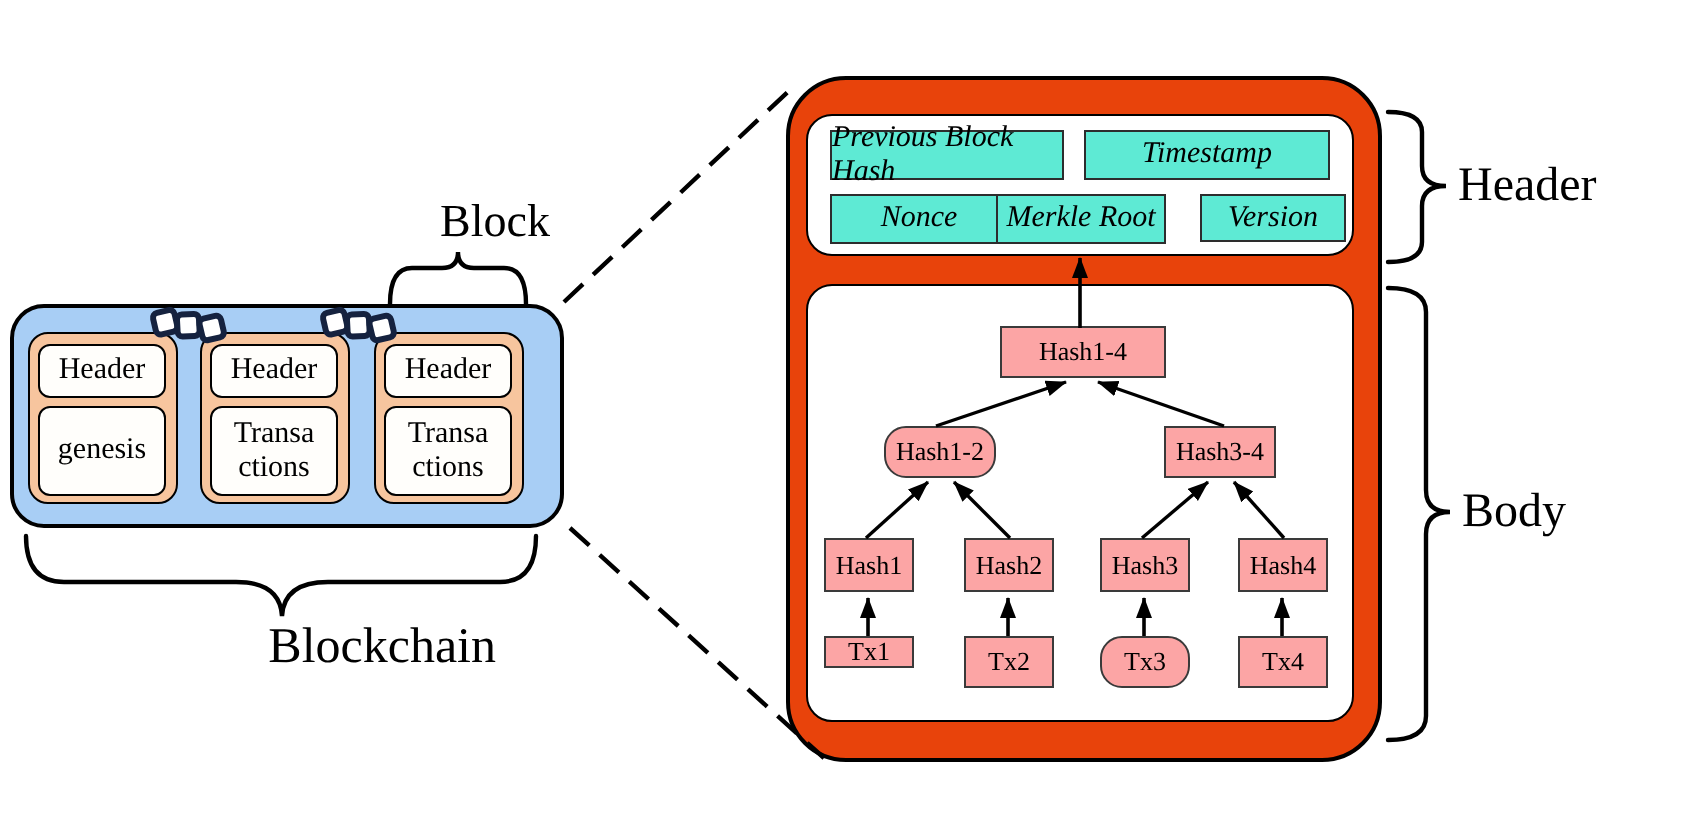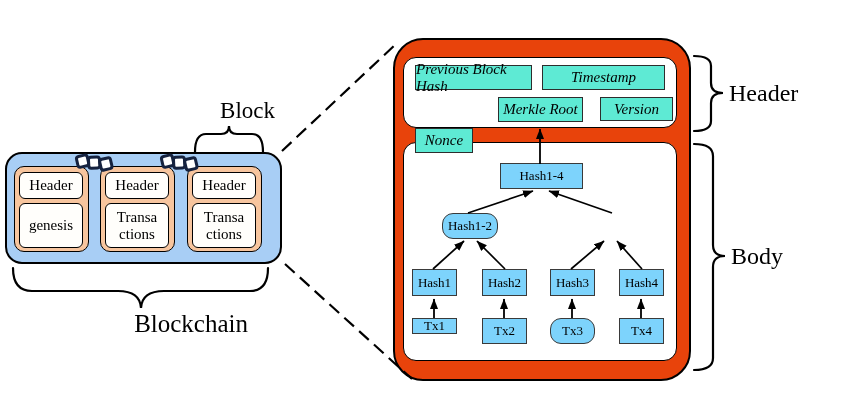--- a/index.html
+++ b/index.html
@@ -35,21 +35,21 @@
     background:#E8430B;border:2.4px solid #000;border-radius:30px;box-sizing:border-box;
   }
   .panel{
     background:#ffffff;border:1.8px solid #000;border-radius:13px;box-sizing:border-box;
   }
   .green-field{
     background:#5eead4;border:1.6px solid #2d2d2d;box-sizing:border-box;
     display:flex;align-items:center;justify-content:center;font-size:15px;font-style:italic;
   }
   .tree-node{
-    background:#7dd3fc;border:1.6px solid #3a3a3a;box-sizing:border-box;
+    background:#fca5a5;border:1.6px solid #3a3a3a;box-sizing:border-box;
     display:flex;align-items:center;justify-content:center;font-size:13px;
   }
 </style>
 </head>
 <body>
 
 <div id="stage">
 
   <div class="abs chain-box"></div>
 
@@ -71,26 +71,27 @@
   <div class="abs big-label" style="left:195px;top:98px;width:80px;font-size:23px;">Block</div>
   <div class="abs big-label" style="left:48px;top:310px;width:200px;font-size:25px;">Blockchain</div>
 
   <div class="abs detail-box"></div>
 
   <div class="abs panel" style="left:403px;top:57px;width:274px;height:71px;"></div>
   <div class="abs panel" style="left:403px;top:142px;width:274px;height:219px;"></div>
 
   <div class="abs green-field" style="left:415px;top:65px;width:117px;height:25px;">Previous Block Hash</div>
   <div class="abs green-field" style="left:542px;top:65px;width:123px;height:25px;">Timestamp</div>
-  <div class="abs green-field" style="left:415px;top:97px;width:58px;height:25px;margin-top:31px;">Nonce</div>
+  <div class="abs green-field" style="left:415px;top:97px;width:89px;height:25px;">Nonce</div>
   <div class="abs green-field" style="left:498px;top:97px;width:85px;height:25px;">Merkle Root</div>
   <div class="abs green-field" style="left:600px;top:97px;width:73px;height:24px;">Version</div>
 
   <div class="abs tree-node" style="left:500px;top:163px;width:83px;height:26px;">Hash1-4</div>
   <div class="abs tree-node" style="left:442px;top:213px;width:56px;height:26px;border-radius:11px;">Hash1-2</div>
+  <div class="abs tree-node" style="left:582px;top:213px;width:56px;height:26px;">Hash3-4</div>
   <div class="abs tree-node" style="left:412px;top:269px;width:45px;height:27px;">Hash1</div>
   <div class="abs tree-node" style="left:482px;top:269px;width:45px;height:27px;">Hash2</div>
   <div class="abs tree-node" style="left:550px;top:269px;width:45px;height:27px;">Hash3</div>
   <div class="abs tree-node" style="left:619px;top:269px;width:45px;height:27px;">Hash4</div>
   <div class="abs tree-node" style="left:412px;top:318px;width:45px;height:16px;">Tx1</div>
   <div class="abs tree-node" style="left:482px;top:318px;width:45px;height:26px;">Tx2</div>
   <div class="abs tree-node" style="left:550px;top:318px;width:45px;height:26px;border-radius:11px;">Tx3</div>
   <div class="abs tree-node" style="left:619px;top:318px;width:45px;height:26px;">Tx4</div>
 
   <div class="abs big-label" style="left:729px;top:80px;width:90px;text-align:left;">Header</div>

